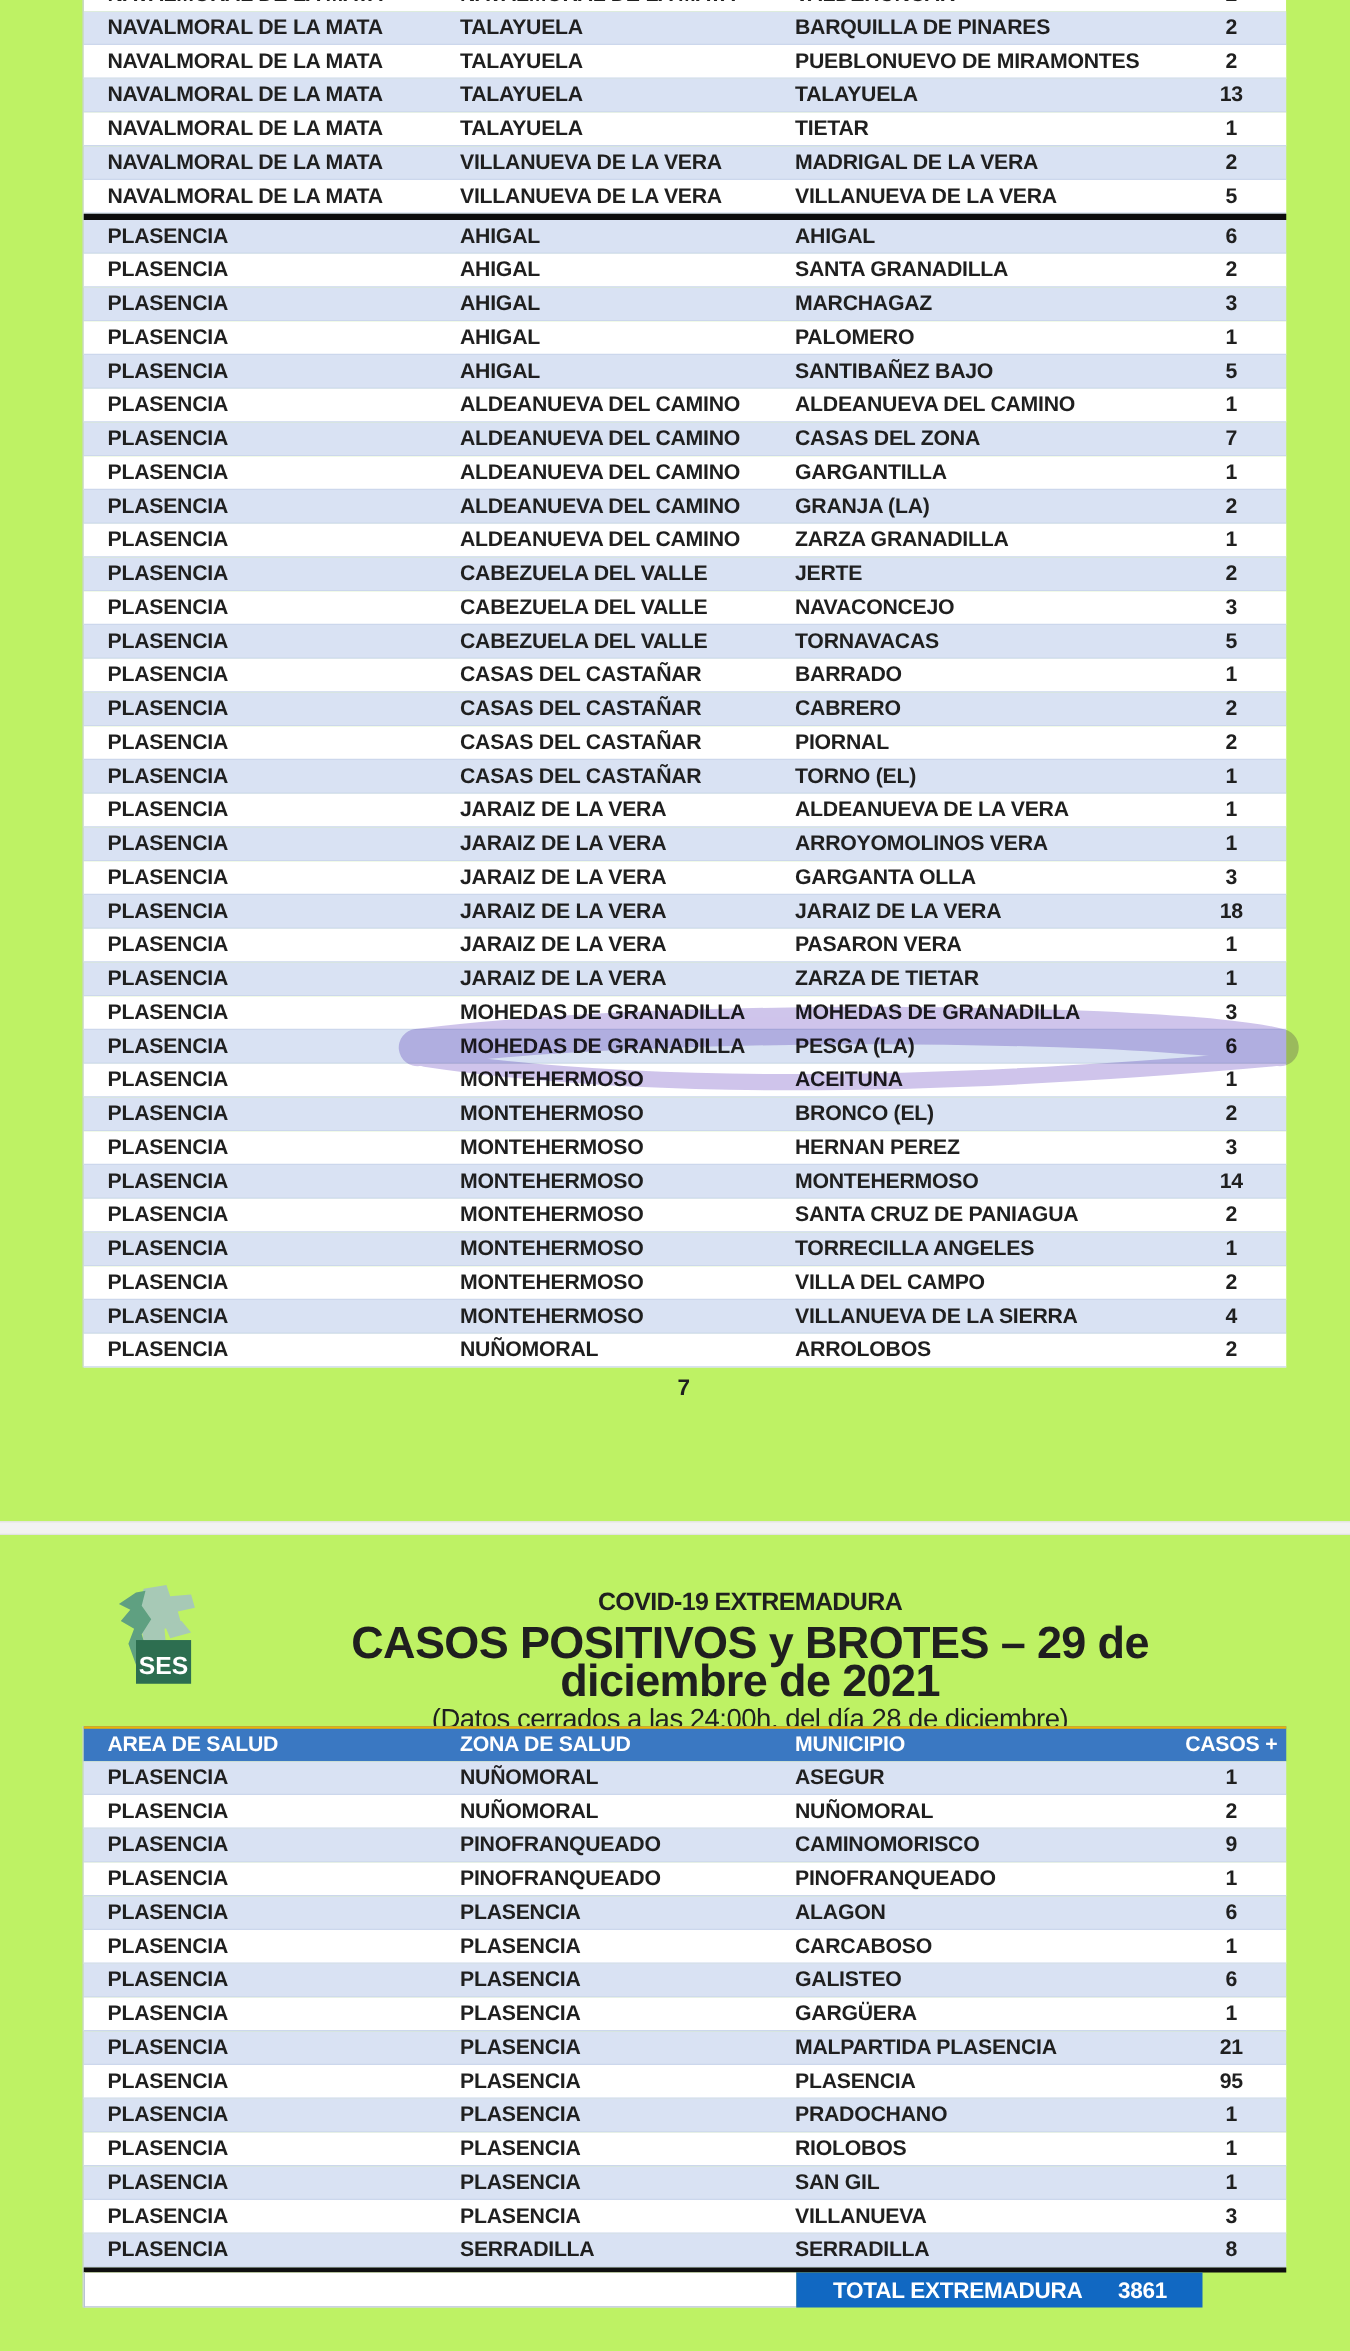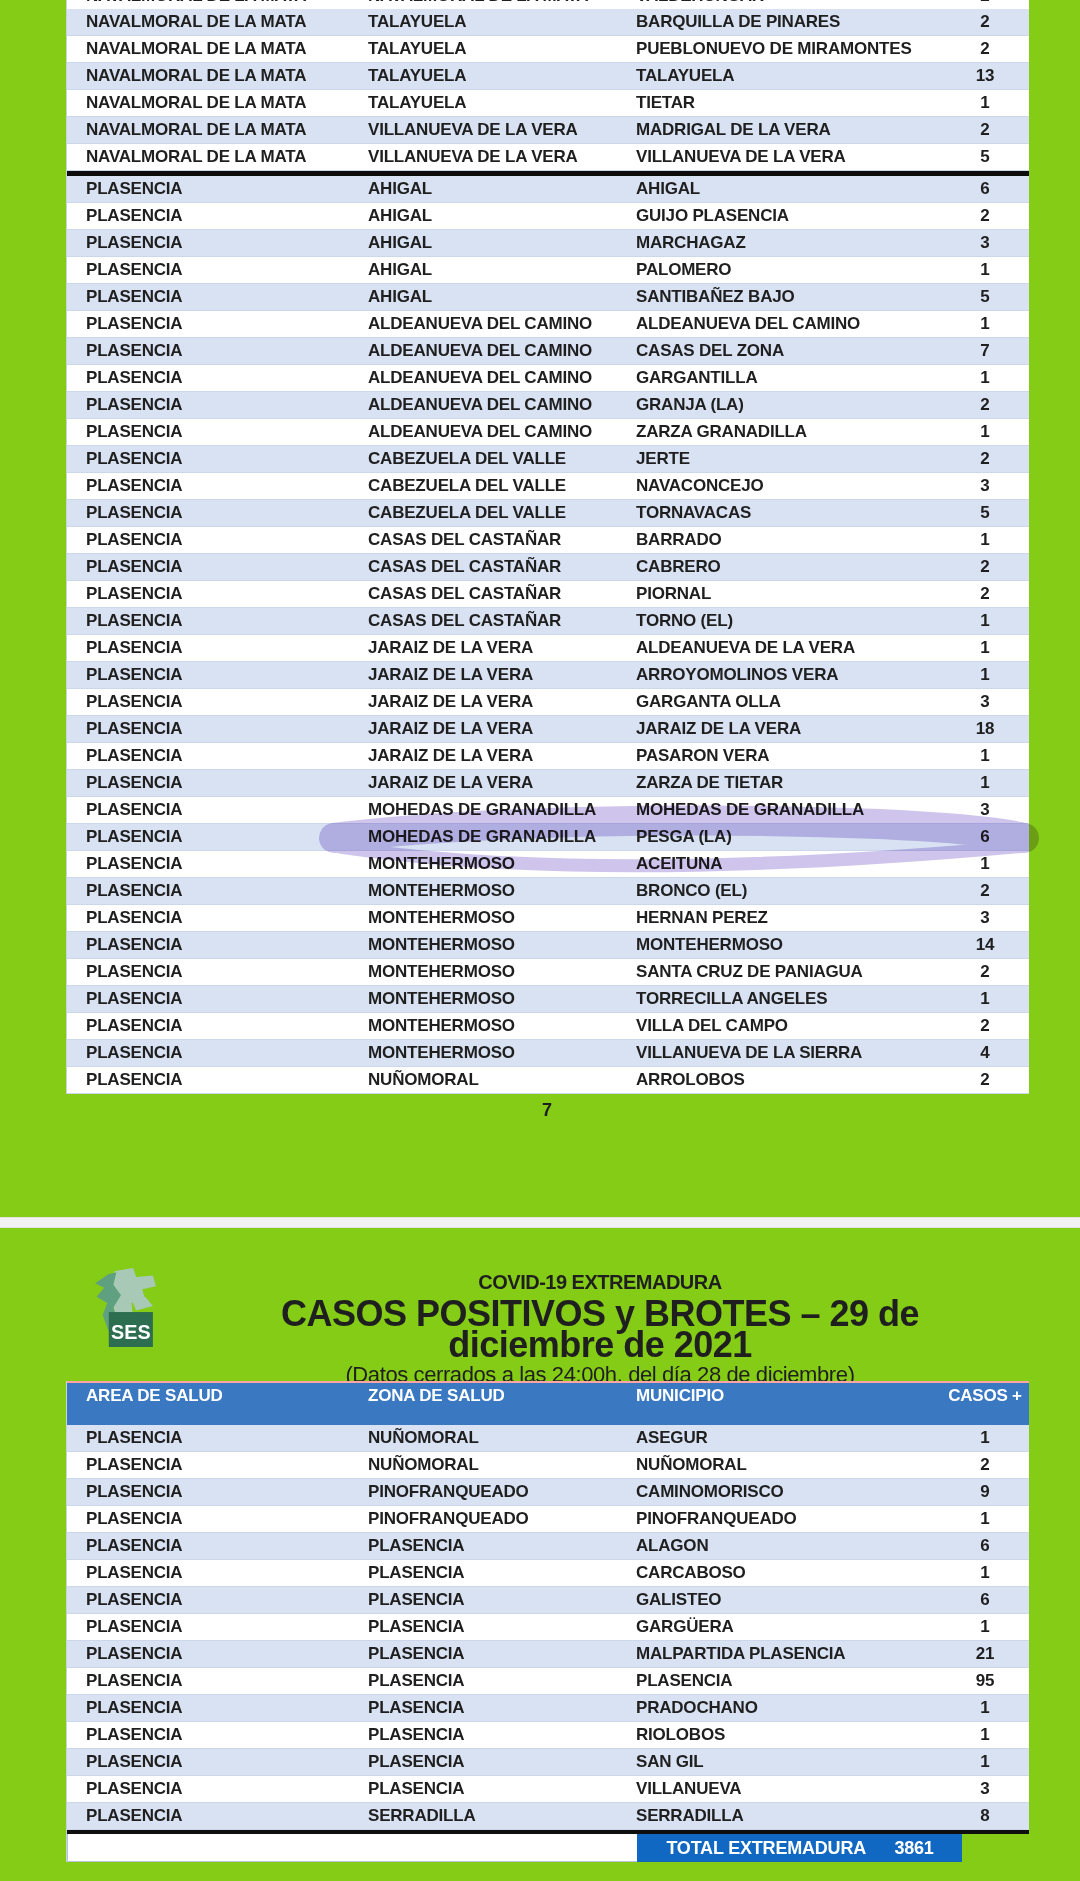--- a/index.html
+++ b/index.html
@@ -1,19 +1,19 @@
 <!DOCTYPE html>
 <html style="--row-blue: #d9e2f3; --header-blue: #3a78c2; --total-blue: #1168c2;"><head>
 <meta charset="utf-8">
 <style>
   html,body{margin:0;padding:0;background:#ffffff;}
   .page{
     position:relative;
     width:1080px;height:1881px;
-    background:#84cc16;
+    background:#bef264;
     font-family:"Liberation Sans","DejaVu Sans",sans-serif;
     color:#1f1f1f;
     overflow:hidden;
   }
   
   .tbl{position:absolute;left:66px;width:962px;border-left:1px solid #c9d1de;}
   .t-row{
     display:flex;height:27px;box-sizing:border-box;
     border-bottom:1px solid #ccd7ec;
     background:#ffffff;
@@ -24,23 +24,23 @@
   .cell{overflow:hidden;box-sizing:border-box;}
   .c0{width:294px;padding-left:19px;}
   .c1{width:268px;padding-left:7px;}
   .c2{width:312px;padding-left:7px;}
   .c3{width:88px;text-align:center;padding:0;}
   .thick-sep{height:5px;background:#0d0d0d;}
   .partial-clip{height:9px;overflow:hidden;position:relative;background:#fff;}
   .partial-clip .t-row{margin-top:-17px;border-bottom:none;}
   
   .t-head{
-    display:flex;height:44px;box-sizing:border-box;
+    display:flex;height:28px;box-sizing:border-box;
     background:var(--header-blue,#3a78c2);
-    border-top:2px solid #fca5a5;
+    border-top:2px solid #eab308;
     color:#ffffff;font-size:17px;font-weight:700;letter-spacing:-0.2px;
     line-height:25px;white-space:nowrap;
   }
   
   .total-sep{height:4px;background:#0f0f0f;}
   .total-row{display:flex;height:28px;box-sizing:border-box;}
   .total-empty{
     width:570px;box-sizing:border-box;background:#ffffff;
     border-bottom:1px solid #b9c4d6;border-left:1px solid #b9c4d6;
   }
@@ -126,21 +126,21 @@
         <div class="thick-sep"></div>
         <div class="t-row blue">
           <div class="cell c0">PLASENCIA</div>
           <div class="cell c1">AHIGAL</div>
           <div class="cell c2">AHIGAL</div>
           <div class="cell c3">6</div>
         </div>
         <div class="t-row">
           <div class="cell c0">PLASENCIA</div>
           <div class="cell c1">AHIGAL</div>
-          <div class="cell c2">GUIJO PLASENCIA</div>
+          <div class="cell c2">SANTA GRANADILLA</div>
           <div class="cell c3">2</div>
         </div>
         <div class="t-row blue">
           <div class="cell c0">PLASENCIA</div>
           <div class="cell c1">AHIGAL</div>
           <div class="cell c2">MARCHAGAZ</div>
           <div class="cell c3">3</div>
         </div>
         <div class="t-row">
           <div class="cell c0">PLASENCIA</div>

